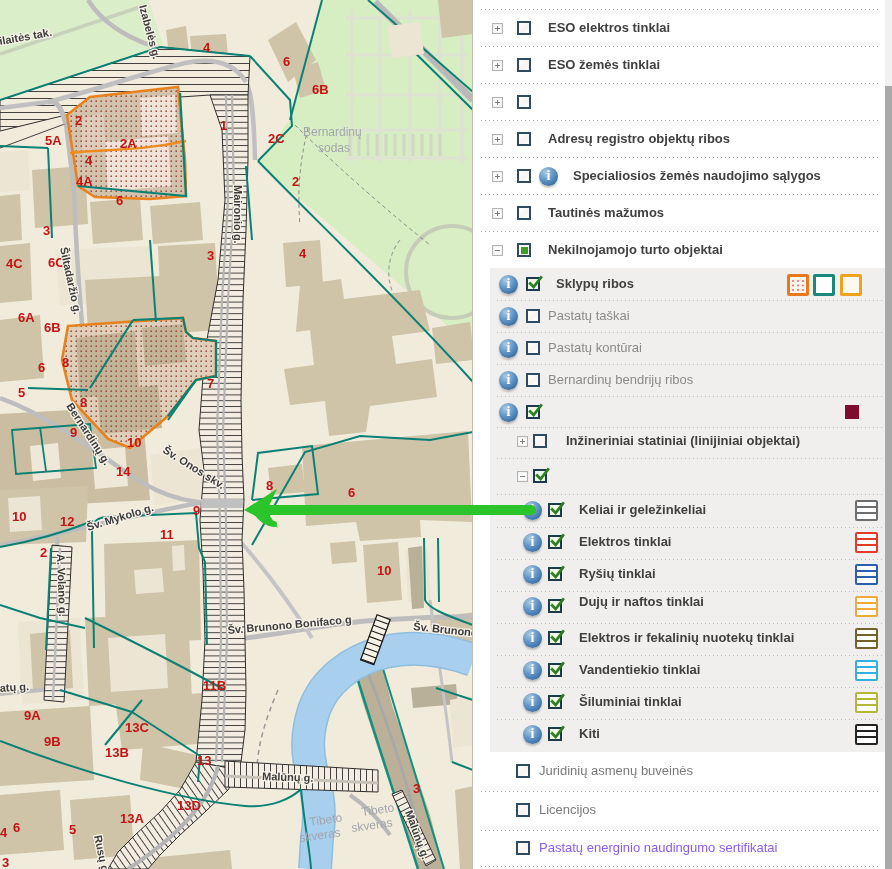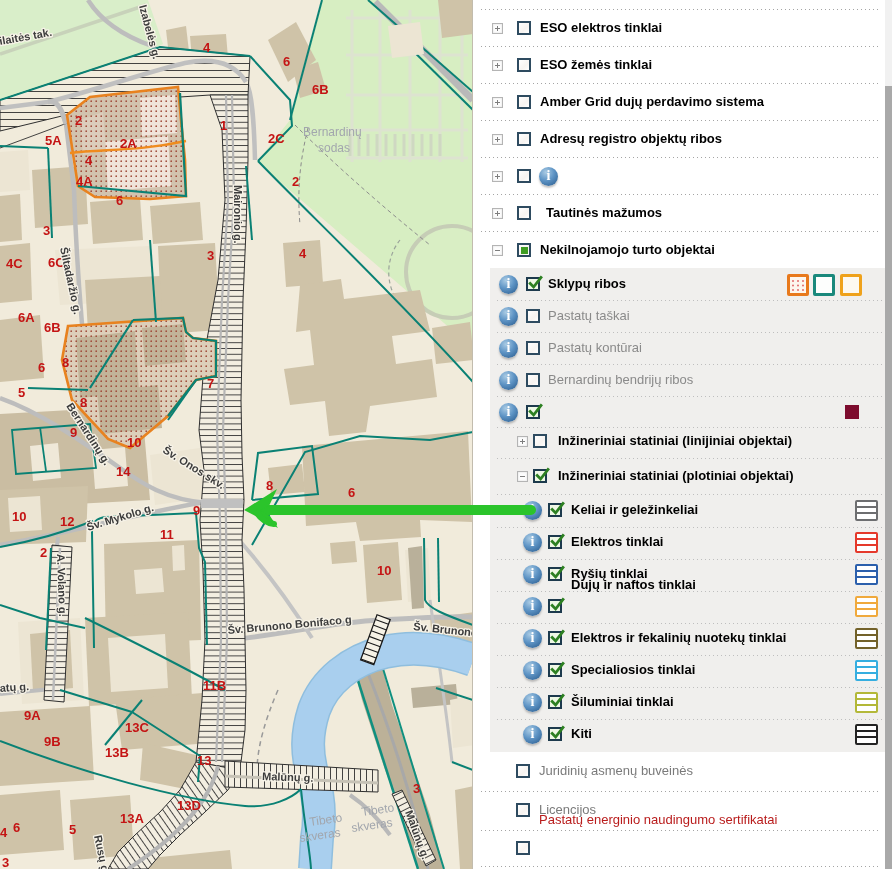--- a/index.html
+++ b/index.html
@@ -10,21 +10,21 @@
 .sep{position:absolute;left:8px;width:398px;height:1px;background-image:repeating-linear-gradient(to right,#a4a4a4 0,#a4a4a4 1px,transparent 1px,transparent 4px);}
 .gsep{position:absolute;left:24px;width:387px;height:1px;background-image:repeating-linear-gradient(to right,#bebebe 0,#bebebe 1px,transparent 1px,transparent 4px);}
 .greybox{position:absolute;left:17px;top:268px;width:395px;height:484px;background:#f0efed;}
 .pm{position:absolute;width:9px;height:9px;background:#fdfdfd;border:1px solid #b4b4b4;
   box-shadow:inset 0 0 2px #dadada;}
 .pm:before,.pm:after{content:"";position:absolute;background:#7e7e7e;}
 .pm:before{left:2px;right:2px;top:4px;height:1px;}
 .pm.plus:after{top:2px;bottom:2px;left:4px;width:1px;}
 .cb{position:absolute;width:10px;height:10px;border:2px solid #2e4b60;
   background:linear-gradient(135deg,#ffffff 0%,#f7f4f1 60%,#ffffff 100%);}
-.lbl{position:absolute;font-size:13px;font-weight:bold;color:#000000;white-space:nowrap;}
+.lbl{position:absolute;font-size:13px;font-weight:bold;color:#404040;white-space:nowrap;margin-left:8px;}
 .lbl2{position:absolute;font-size:13px;color:#8a8a8a;white-space:nowrap;}
 .info{position:absolute;width:19px;height:19px;border-radius:50%;
   background:radial-gradient(circle at 36% 28%,#aacbe4 0%,#5e94c5 45%,#3a6d9f 80%,#305a88 100%);
   box-shadow:0 2px 2px rgba(120,120,120,.45);}
 .info:before{content:"i";position:absolute;left:0;right:0;top:1px;text-align:center;
   color:#fff;font-weight:bold;font-size:14px;font-family:"Liberation Serif",serif;}
 .chk{position:absolute;width:10px;height:10px;border:2px solid #1d3a4d;background:#eff8e6;}
 .chk:before{content:"";position:absolute;left:1px;top:-3px;width:12px;height:12px;}
 .chk svg{position:absolute;left:-1px;top:-4px;}
 .swt{position:absolute;width:19px;height:20px;border-style:solid;border-width:2px;
@@ -318,30 +318,30 @@
   <div class="sb-track"></div>
   <div class="sb-thumb"></div>
 <div class="pm plus" style="left:19px;top:23px"></div>
 <div class="cb" style="left:44px;top:21px"></div>
 <div class="lbl" style="left:67px;top:20px;line-height:16px">ESO elektros tinklai</div>
 <div class="pm plus" style="left:19px;top:60px"></div>
 <div class="cb" style="left:44px;top:58px"></div>
 <div class="lbl" style="left:67px;top:57px;line-height:16px">ESO žemės tinklai</div>
 <div class="pm plus" style="left:19px;top:97px"></div>
 <div class="cb" style="left:44px;top:95px"></div>
-<div class="lbl" style="left:67px;top:94px;line-height:16px">Amber Grid dujų perdavimo sistema</div>
 <div class="pm plus" style="left:19px;top:134px"></div>
 <div class="cb" style="left:44px;top:132px"></div>
 <div class="lbl" style="left:67px;top:131px;line-height:16px">Adresų registro objektų ribos</div>
 <div class="pm plus" style="left:19px;top:171px"></div>
 <div class="cb" style="left:44px;top:169px"></div>
 <div class="info" style="left:66px;top:167px"></div>
+<div class="lbl" style="left:92px;top:168px;line-height:16px">Specialiosios žemės naudojimo sąlygos</div>
 <div class="pm plus" style="left:19px;top:208px"></div>
 <div class="cb" style="left:44px;top:206px"></div>
-<div class="lbl" style="left:73px;top:205px;line-height:16px">Tautinės mažumos</div>
+<div class="lbl" style="left:67px;top:205px;line-height:16px">Tautinės mažumos</div>
 <div class="pm" style="left:19px;top:245px"></div>
 <div class="cb" style="left:44px;top:243px">
         <span style="position:absolute;left:1.5px;top:1.5px;width:7px;height:7px;background:#3f9d23;display:block"></span>
       </div>
 <div class="lbl" style="left:67px;top:242px;line-height:16px">Nekilnojamojo turto objektai</div>
 <div class="gsep" style="top:300px"></div>
 <div class="gsep" style="top:332px"></div>
 <div class="gsep" style="top:364px"></div>
 <div class="gsep" style="top:396px"></div>
 <div class="gsep" style="top:427px"></div>
@@ -394,21 +394,20 @@
 <div style="position:absolute;left:372px;top:405px;width:14px;height:14px;background:#7d0c2e"></div>
 <div class="pm plus" style="left:44px;top:436px"></div>
 <div class="cb" style="left:60px;top:434px"></div>
 <div class="lbl" style="left:85px;top:433px;line-height:16px">Inžineriniai statiniai (linijiniai objektai)</div>
 <div class="pm" style="left:44px;top:471px"></div>
 <div class="chk" style="left:60px;top:469px">
         <svg width="16" height="16" viewBox="0 0 16 16">
           <path d="M3.2,8.6 L6.6,12 L14,2.4" fill="none" stroke="#2d8022" stroke-width="2.8" stroke-linecap="square"></path>
         </svg>
       </div>
-<div class="lbl" style="left:85px;top:468px;line-height:16px">Inžineriniai statiniai (plotiniai objektai)</div>
 <div class="info" style="left:50px;top:501px"></div>
 <div class="chk" style="left:75px;top:503px">
         <svg width="16" height="16" viewBox="0 0 16 16">
           <path d="M3.2,8.6 L6.6,12 L14,2.4" fill="none" stroke="#2d8022" stroke-width="2.8" stroke-linecap="square"></path>
         </svg>
       </div>
 <div class="lbl" style="left:98px;top:502px;line-height:16px">Keliai ir geležinkeliai</div>
 <div class="swt" style="left:382px;top:500px;height:17px;border-color:#6d6e70">
         <i style="top:4px;background:#6d6e70"></i>
         <i style="top:10px;background:#6d6e70"></i>
@@ -434,21 +433,21 @@
 <div class="swt" style="left:382px;top:564px;height:17px;border-color:#2b5fac">
         <i style="top:4px;background:#2b5fac"></i>
         <i style="top:10px;background:#2b5fac"></i>
       </div>
 <div class="info" style="left:50px;top:597px"></div>
 <div class="chk" style="left:75px;top:599px">
         <svg width="16" height="16" viewBox="0 0 16 16">
           <path d="M3.2,8.6 L6.6,12 L14,2.4" fill="none" stroke="#2d8022" stroke-width="2.8" stroke-linecap="square"></path>
         </svg>
       </div>
-<div class="lbl" style="left:98px;top:577px;line-height:16px">Dujų ir naftos tinklai</div>
+<div class="lbl" style="left:98px;top:594px;line-height:16px">Dujų ir naftos tinklai</div>
 <div class="swt" style="left:382px;top:596px;height:17px;border-color:#f0a93c">
         <i style="top:4px;background:#f0a93c"></i>
         <i style="top:10px;background:#f0a93c"></i>
       </div>
 <div class="info" style="left:50px;top:629px"></div>
 <div class="chk" style="left:75px;top:631px">
         <svg width="16" height="16" viewBox="0 0 16 16">
           <path d="M3.2,8.6 L6.6,12 L14,2.4" fill="none" stroke="#2d8022" stroke-width="2.8" stroke-linecap="square"></path>
         </svg>
       </div>
@@ -456,21 +455,21 @@
 <div class="swt" style="left:382px;top:628px;height:17px;border-color:#73622a">
         <i style="top:4px;background:#73622a"></i>
         <i style="top:10px;background:#73622a"></i>
       </div>
 <div class="info" style="left:50px;top:661px"></div>
 <div class="chk" style="left:75px;top:663px">
         <svg width="16" height="16" viewBox="0 0 16 16">
           <path d="M3.2,8.6 L6.6,12 L14,2.4" fill="none" stroke="#2d8022" stroke-width="2.8" stroke-linecap="square"></path>
         </svg>
       </div>
-<div class="lbl" style="left:98px;top:662px;line-height:16px">Specialiosios tinklai</div>
+<div class="lbl" style="left:98px;top:662px;line-height:16px">Vandentiekio tinklai</div>
 <div class="swt" style="left:382px;top:660px;height:17px;border-color:#35aee0">
         <i style="top:4px;background:#35aee0"></i>
         <i style="top:10px;background:#35aee0"></i>
       </div>
 <div class="info" style="left:50px;top:693px"></div>
 <div class="chk" style="left:75px;top:695px">
         <svg width="16" height="16" viewBox="0 0 16 16">
           <path d="M3.2,8.6 L6.6,12 L14,2.4" fill="none" stroke="#2d8022" stroke-width="2.8" stroke-linecap="square"></path>
         </svg>
       </div>
@@ -488,21 +487,21 @@
 <div class="lbl" style="left:98px;top:726px;line-height:16px">Kiti</div>
 <div class="swt" style="left:382px;top:724px;height:17px;border-color:#232323">
         <i style="top:4px;background:#232323"></i>
         <i style="top:10px;background:#232323"></i>
       </div>
 <div class="cb" style="left:43px;top:764px"></div>
 <div class="lbl2" style="left:66px;top:763px;line-height:16px;color:#7a7a7a">Juridinių asmenų buveinės</div>
 <div class="cb" style="left:43px;top:803px"></div>
 <div class="lbl2" style="left:66px;top:802px;line-height:16px;color:#7a7a7a">Licencijos</div>
 <div class="cb" style="left:43px;top:841px"></div>
-<div class="lbl2" style="left:66px;top:812px;line-height:16px;color:#b91c1c">Pastatų energinio naudingumo sertifikatai</div>
+<div class="lbl2" style="left:66px;top:840px;line-height:16px;color:#8b5cf6">Pastatų energinio naudingumo sertifikatai</div>
   <div class="sep" style="top:9px"></div>
   <div class="sep" style="top:46px"></div>
   <div class="sep" style="top:83px"></div>
   <div class="sep" style="top:120px"></div>
   <div class="sep" style="top:157px"></div>
   <div class="sep" style="top:194px"></div>
   <div class="sep" style="top:231px"></div>
   <div class="sep" style="top:791px"></div>
   <div class="sep" style="top:830px"></div>
   <div class="sep" style="top:866px"></div>

